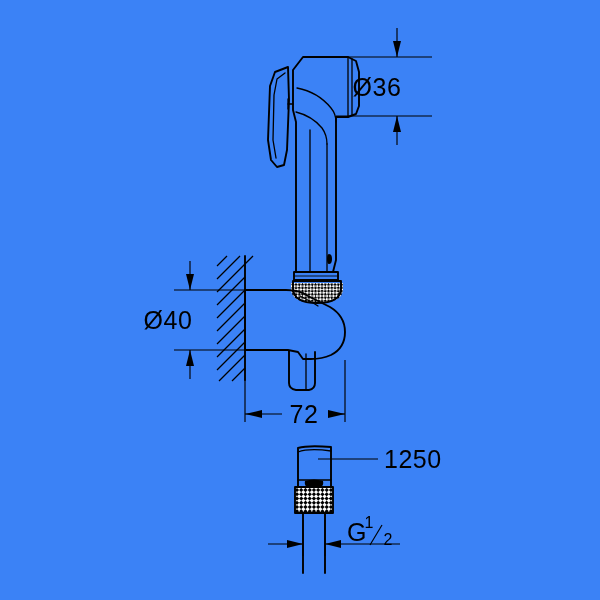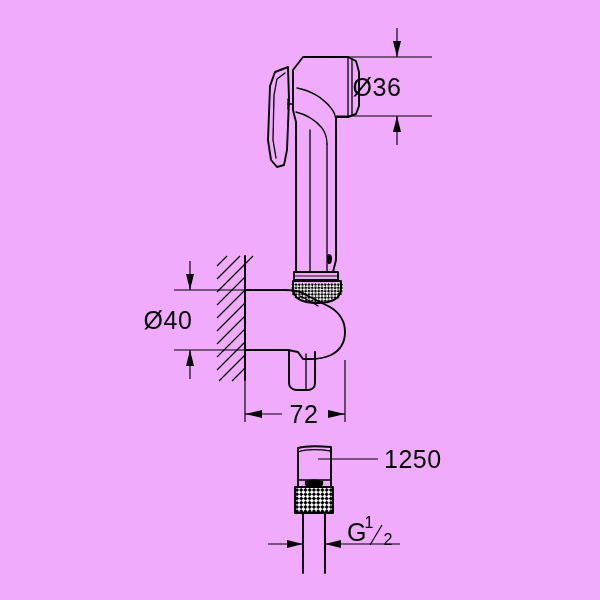--- a/index.html
+++ b/index.html
@@ -11,21 +11,21 @@
   body {
     width: 600px;
     height: 600px;
     font-family: "Liberation Sans", sans-serif;
     overflow: hidden;
   }
   #drawing-root {
     position: relative;
     width: 600px;
     height: 600px;
-    background: #f0abfc;
+    background: #3b82f6;
   }
   svg#technical-drawing {
     display: block;
     width: 600px;
     height: 600px;
   }
   .outline {
     fill: none;
     stroke: #000000;
     stroke-width: 1.9;

